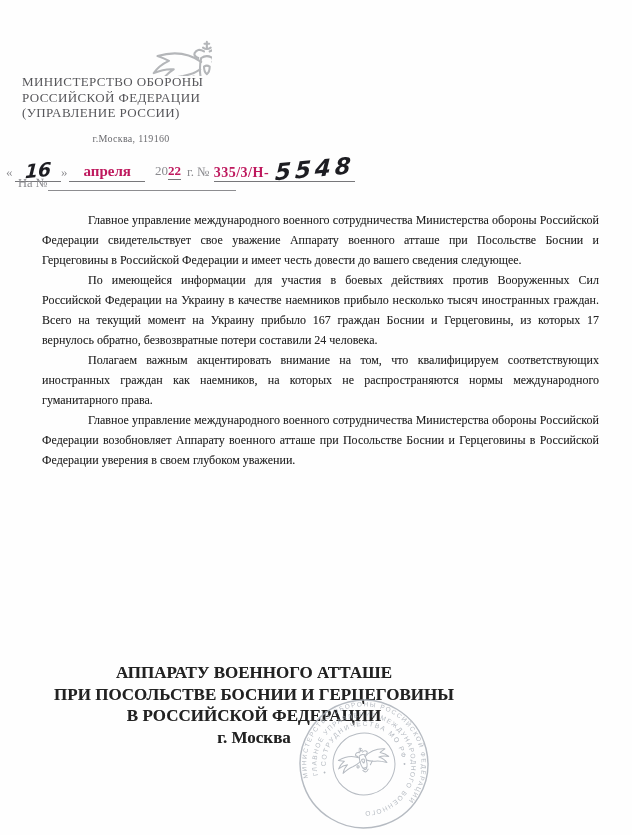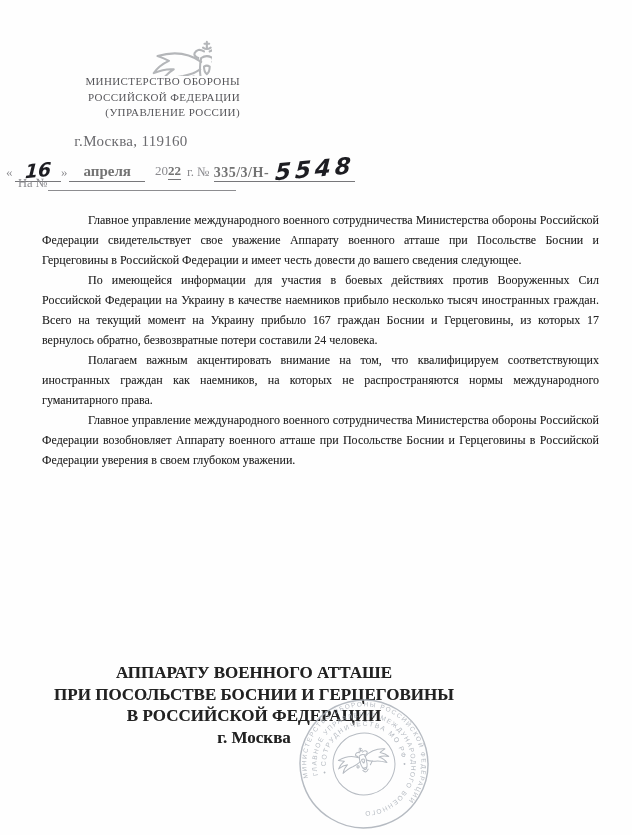--- a/index.html
+++ b/index.html
@@ -12,39 +12,39 @@
     font-family:"Liberation Serif", serif;
     color:#242424;
   }
   
   .emblem{
     position:absolute;left:88px;top:4px;width:124px;height:72px;
     color:#b4b6b9;
   }
   .org-block{
     position:absolute;left:22px;top:74px;width:218px;
-    text-align:right;
-    font-size:11px;line-height:15.5px;
+    text-align:left;
+    font-size:13px;line-height:15.5px;
     letter-spacing:.4px;
     color:#56565a;
   }
   .city-line{
     position:absolute;left:22px;top:133px;width:218px;
     text-align:center;
-    font-size:15px;color:#6b6b6f;letter-spacing:.3px;
+    font-size:10px;color:#6b6b6f;letter-spacing:.3px;
   }
   
   .date-line{
     position:absolute;left:6px;top:148px;width:320px;height:34px;
     display:flex;align-items:flex-end;
     font-size:13px;color:#8a8a8e;
     white-space:nowrap;
   }
   .u-cell{border-bottom:1px solid #77777a;display:inline-block;text-align:center;}
-  .typed{color:#737373;font-weight:bold;}
+  .typed{color:#be185d;font-weight:bold;}
   .hand{
     font-family:"DejaVu Sans", sans-serif;
     font-style:italic;font-weight:600;
     color:#1d1d22;
     display:inline-block;
     transform:rotate(-5deg) skewX(-8deg);
   }
   .hand-day{font-size:19px;line-height:18px;padding:0 10px;}
   .hand-num{font-size:23px;line-height:20px;letter-spacing:4px;padding-left:6px;}
   .dl-q{margin:0 2px 2px 0;}

